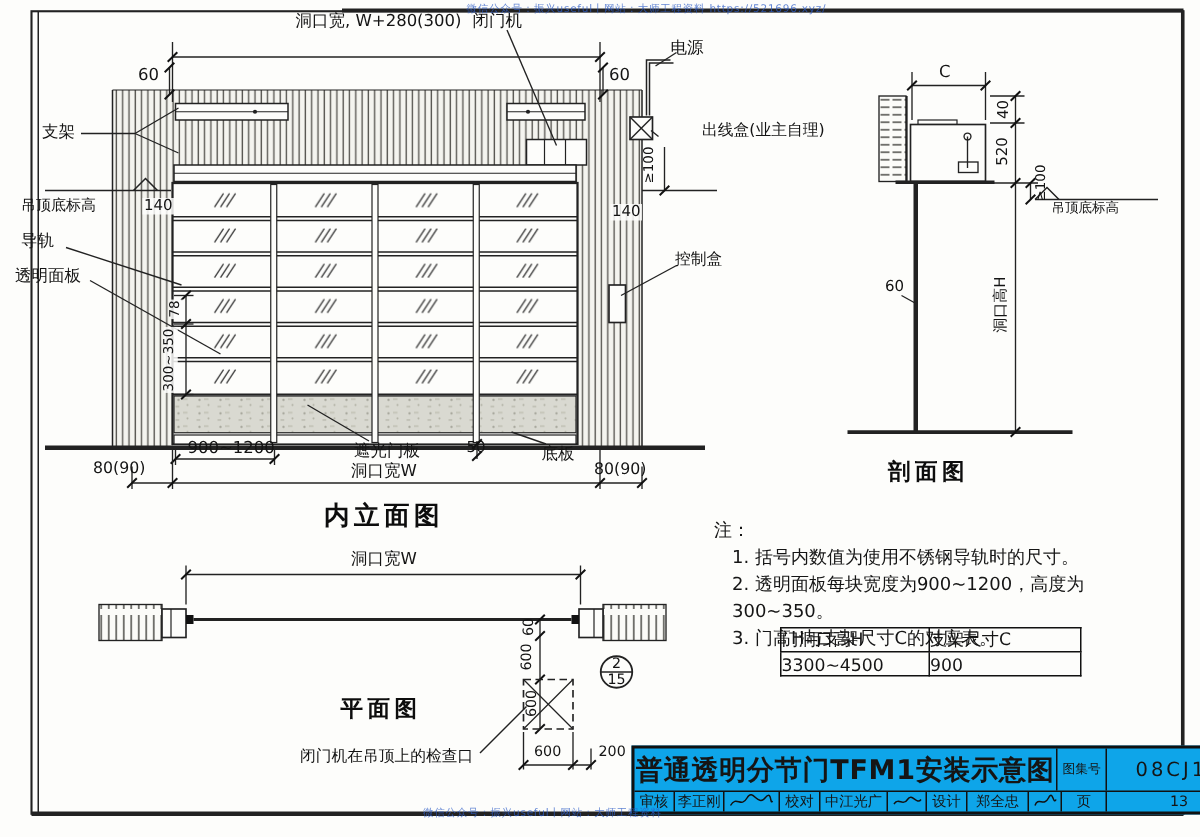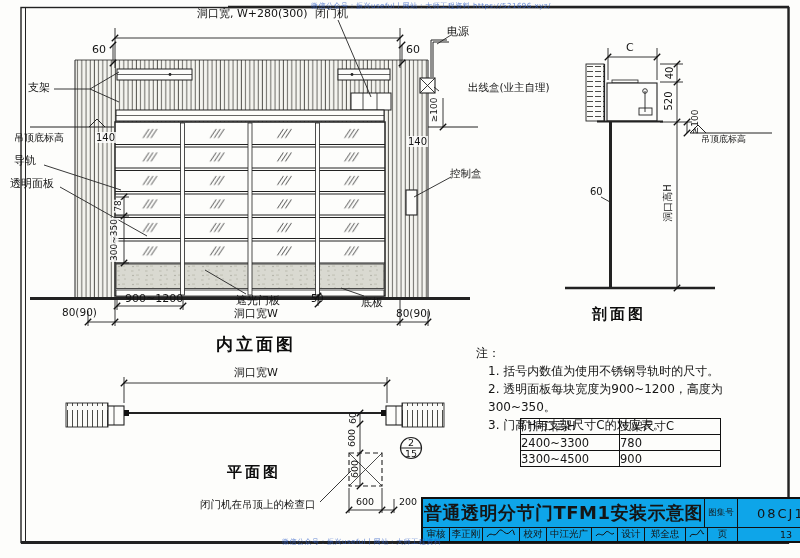--- a/index.html
+++ b/index.html
@@ -320,24 +320,20 @@
     <div class="itm" style="margin-left:12px;">2. 透明面板每块宽度为900~1200，高度为300~350。</div>
     <div class="itm" style="margin-left:12px;">3. 门高H与支架尺寸C的对应表。</div>
   </div>
   <table class="ctable">
     <tbody>
         <tr>
       <th class="c1">门洞口高H</th>
       <th class="c2">支架尺寸C</th>
     </tr>
     <tr>
-      <td>2400~3300</td>
-      <td>780</td>
-    </tr>
-    <tr>
       <td>3300~4500</td>
       <td>900</td>
     </tr>
   </tbody>
     </table>
 
   <div class="tblock">
     <div class="tb-row tb-row1">
       <div class="tb-cell tb-title" style="width:282px;">普通透明分节门TFM1安装示意图</div>
       <div class="tb-cell tb-small" style="width:33px;">图集号</div>

